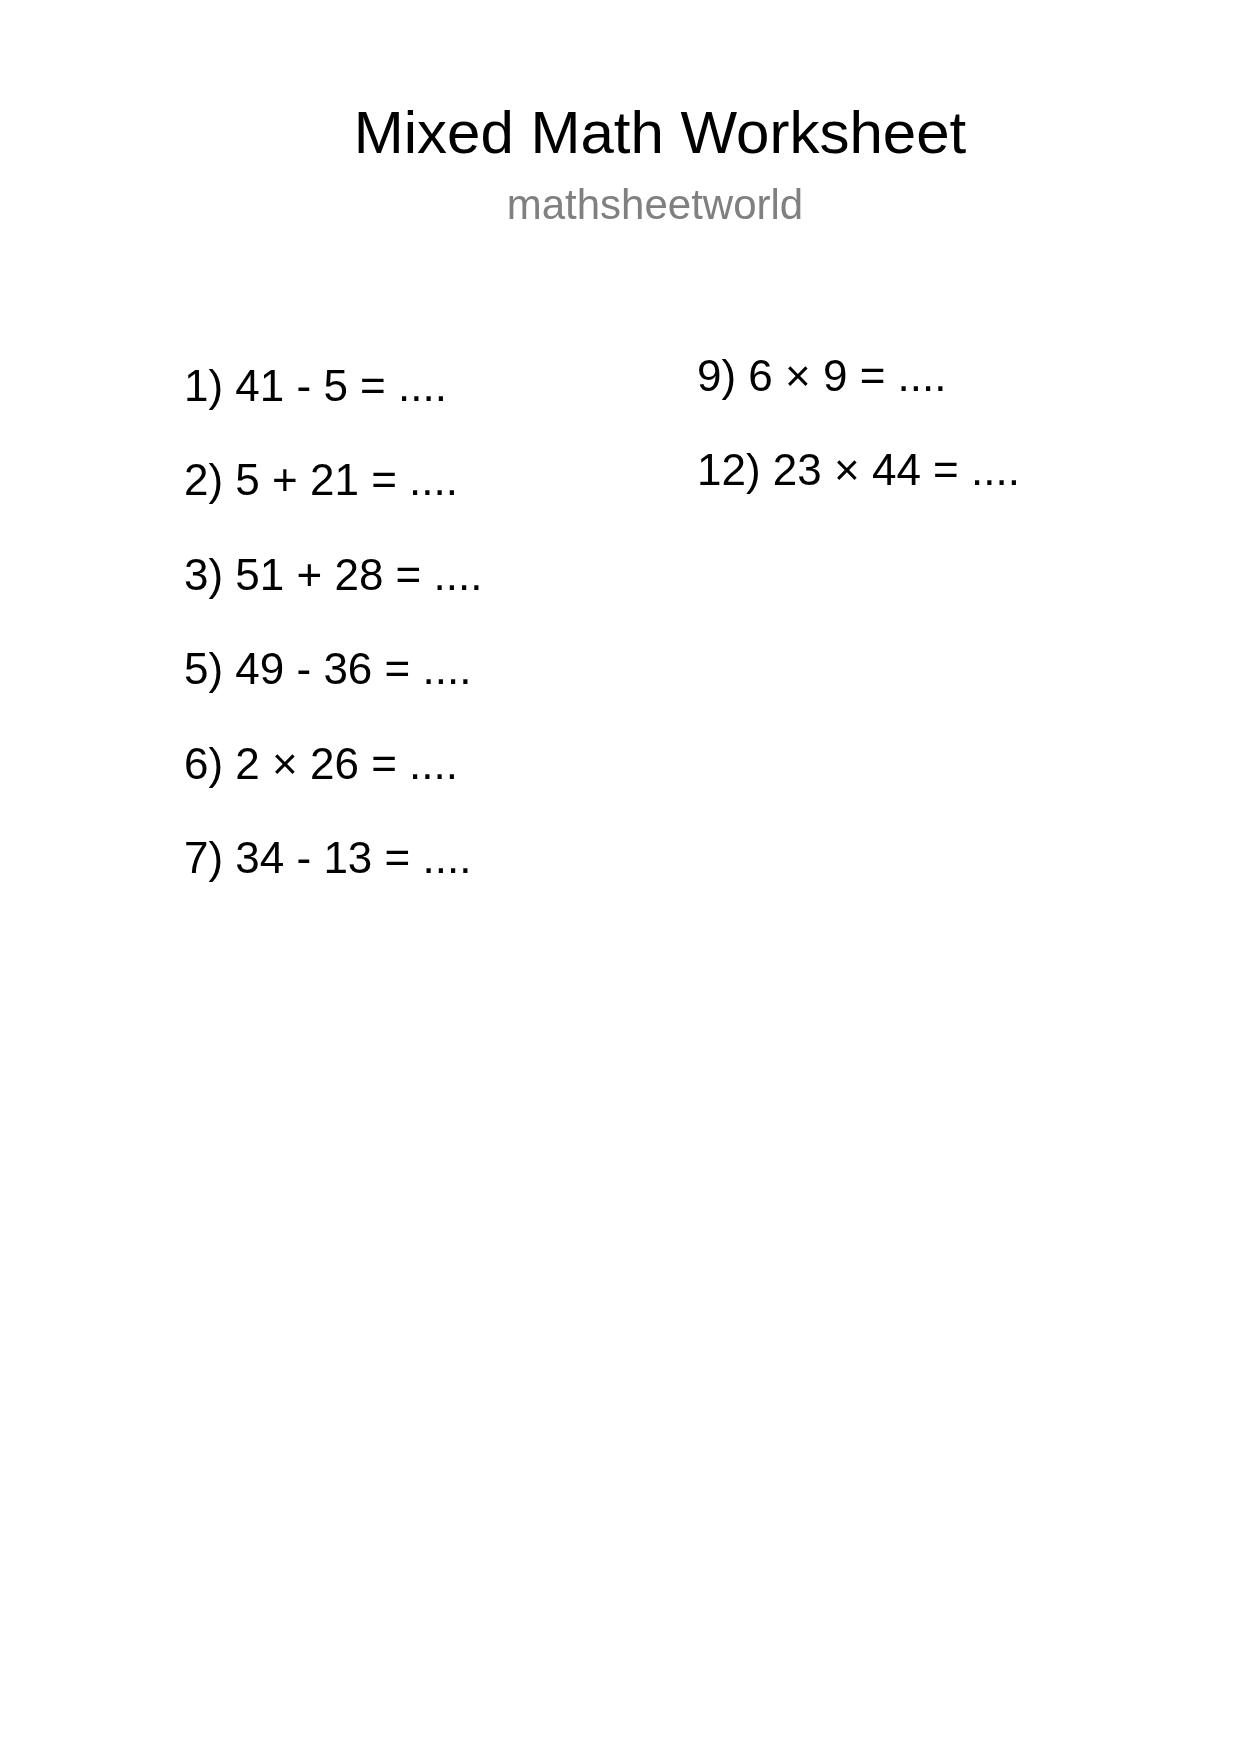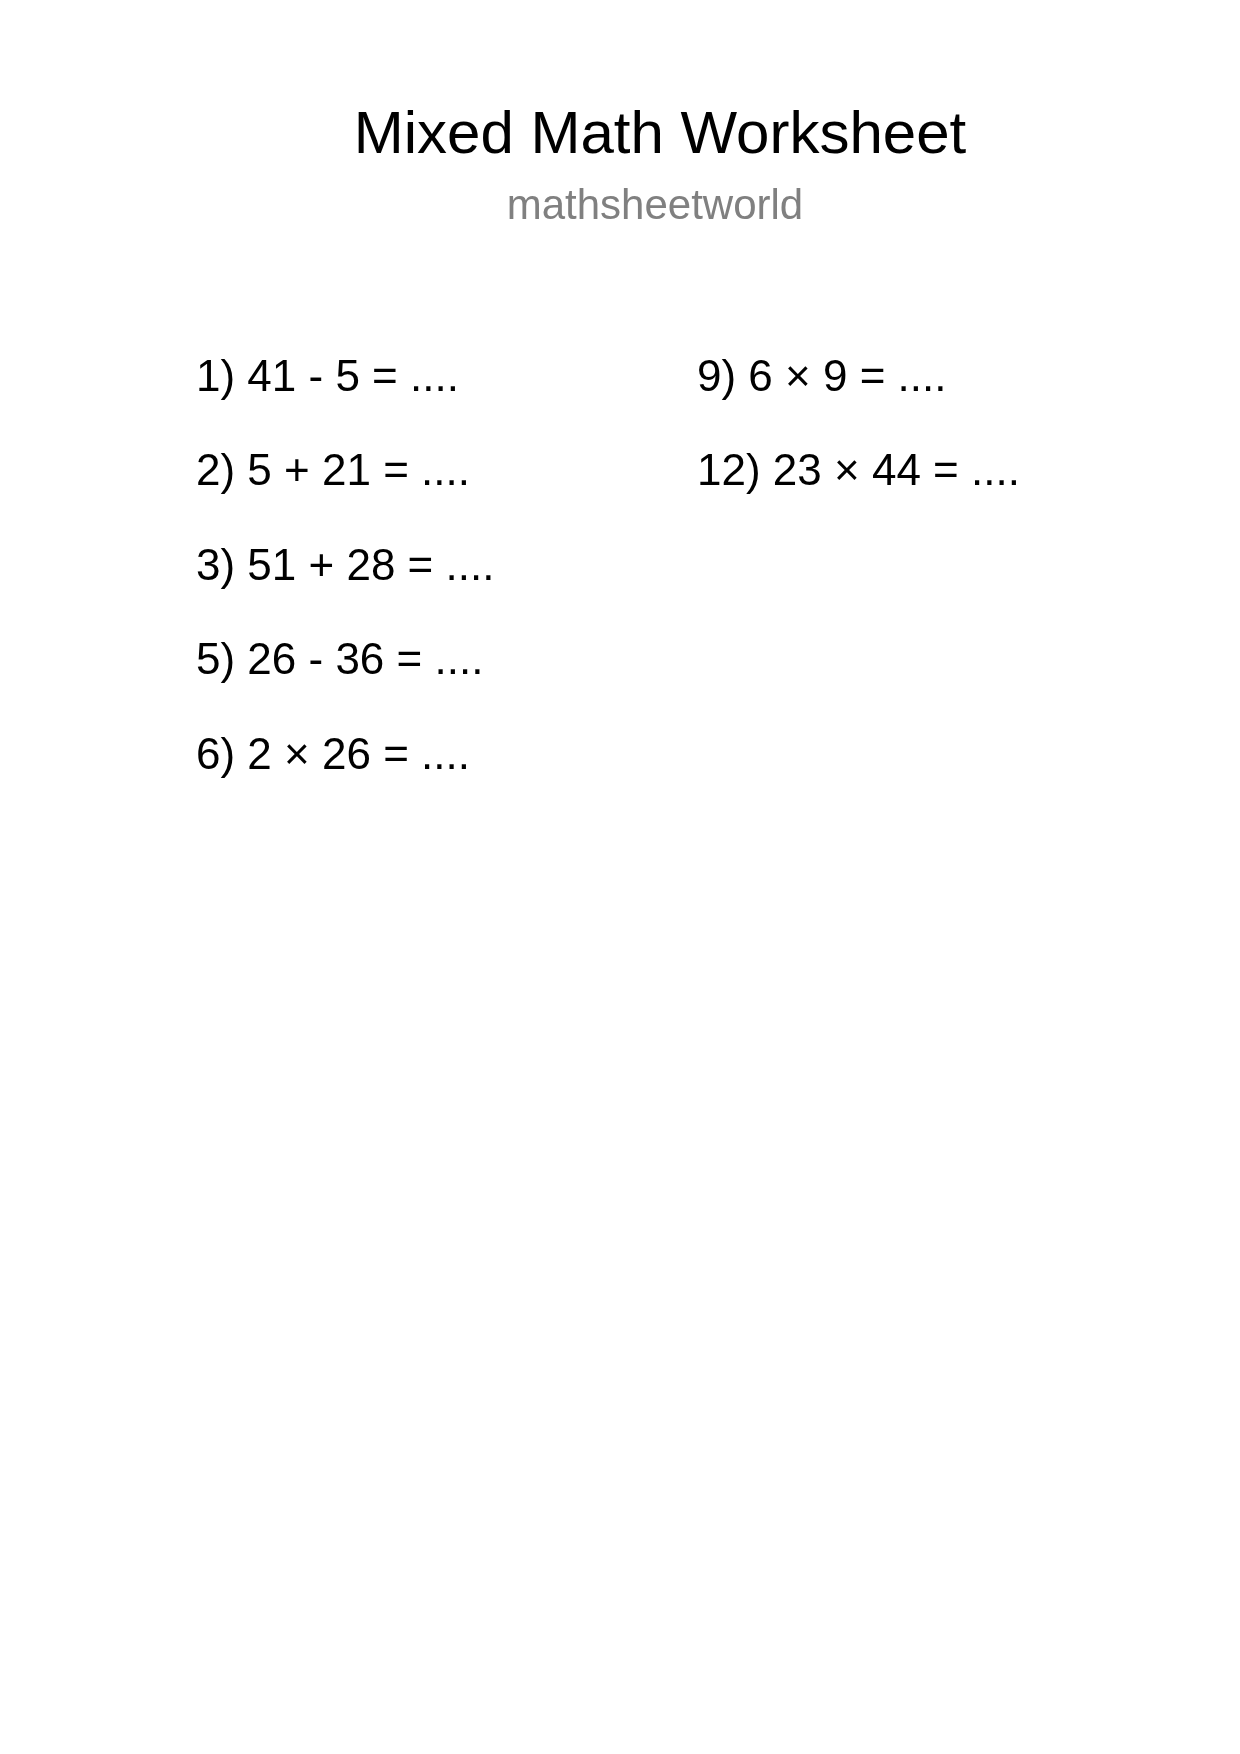--- a/index.html
+++ b/index.html
@@ -34,42 +34,43 @@
       text-align: center;
       font-size: 42px;
       line-height: 50px;
       color: #808080;
       white-space: nowrap;
     }
     .column {
       position: absolute;
       top: 350px;
     }
-    .col-left { left: 196px; }
+    .col-left { left: 184px; margin-top: 10px; }
     .col-right { left: 697px; }
     .problem {
       height: 94.4px;
       font-size: 44px;
       line-height: 52px;
       white-space: nowrap;
       color: #000000;
     }
   </style>
 </head>
 <body>
 
 <div>
   <h1 class="title" style="margin:0;font-weight:normal;">Mixed Math Worksheet</h1>
   <div class="subtitle">mathsheetworld</div>
 
   <div class="column col-left">
     <div class="problem">1) 41 - 5 = ....</div>
     <div class="problem">2) 5 + 21 = ....</div>
     <div class="problem">3) 51 + 28 = ....</div>
-    <div class="problem">5) 26 - 36 = ....</div>
+    <div class="problem">5) 49 - 36 = ....</div>
     <div class="problem">6) 2 × 26 = ....</div>
+    <div class="problem">7) 34 - 13 = ....</div>
   </div>
 
   <div class="column col-right">
     <div class="problem">9) 6 × 9 = ....</div>
     <div class="problem">12) 23 × 44 = ....</div>
   </div>
 </div>
 
 </body></html>

